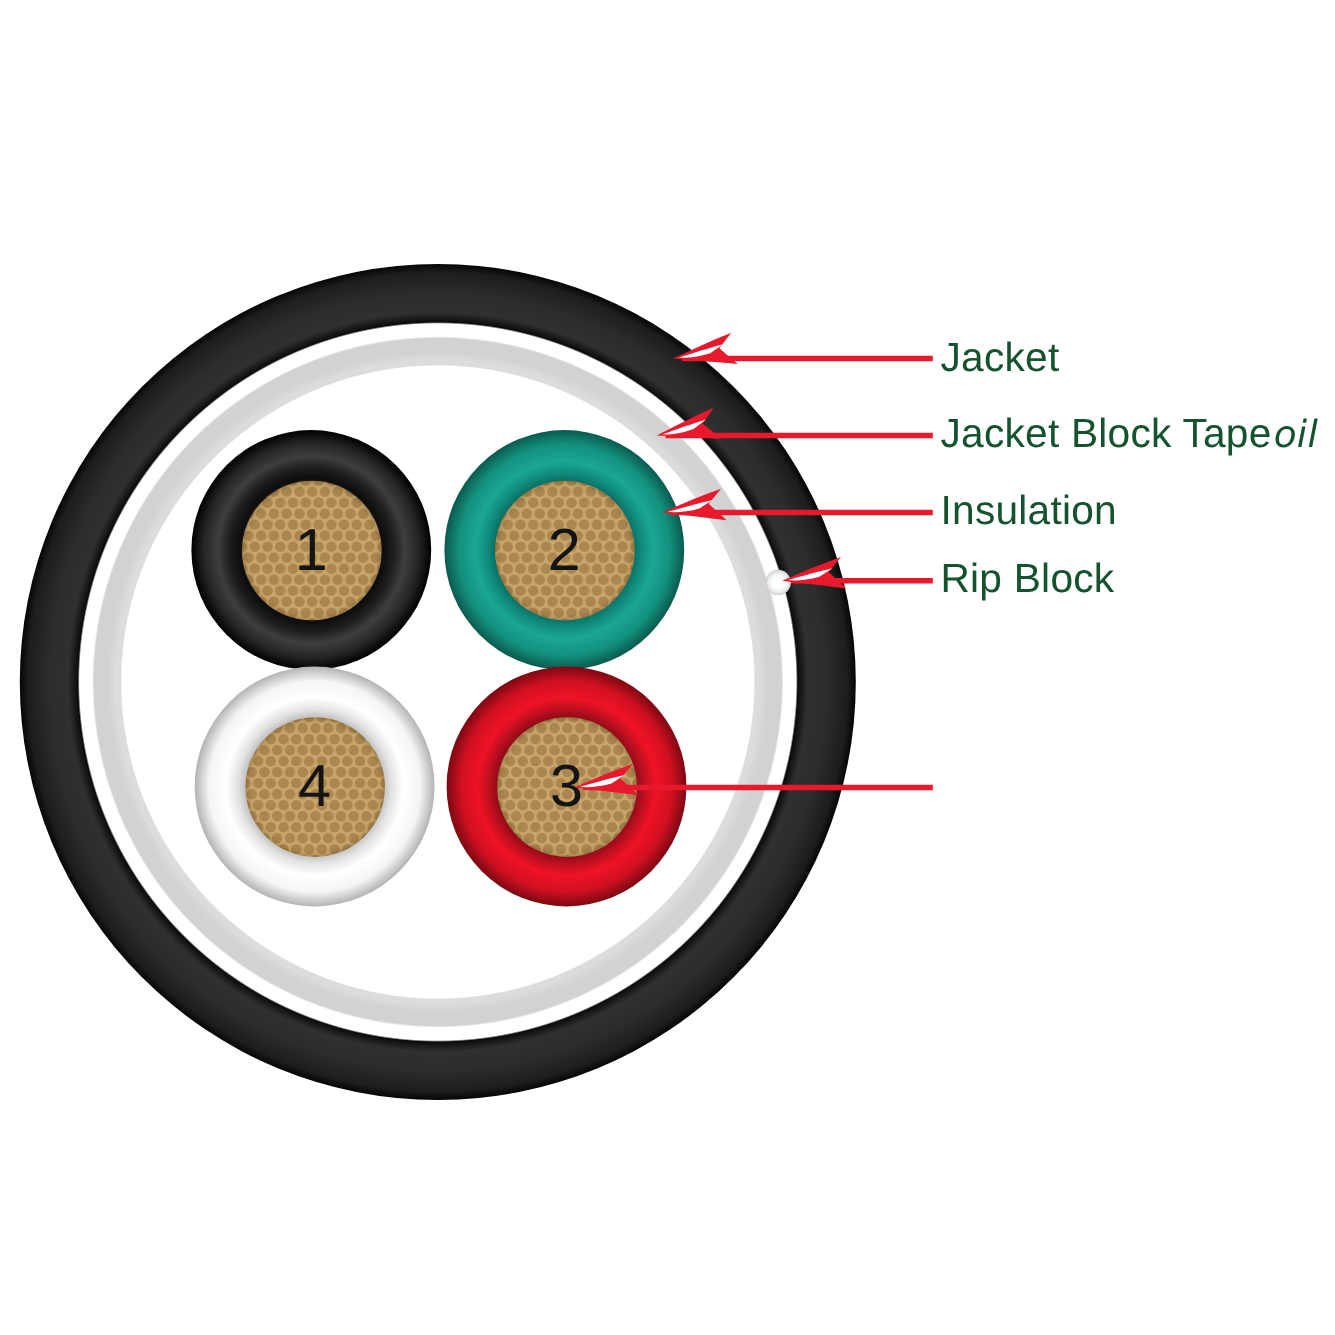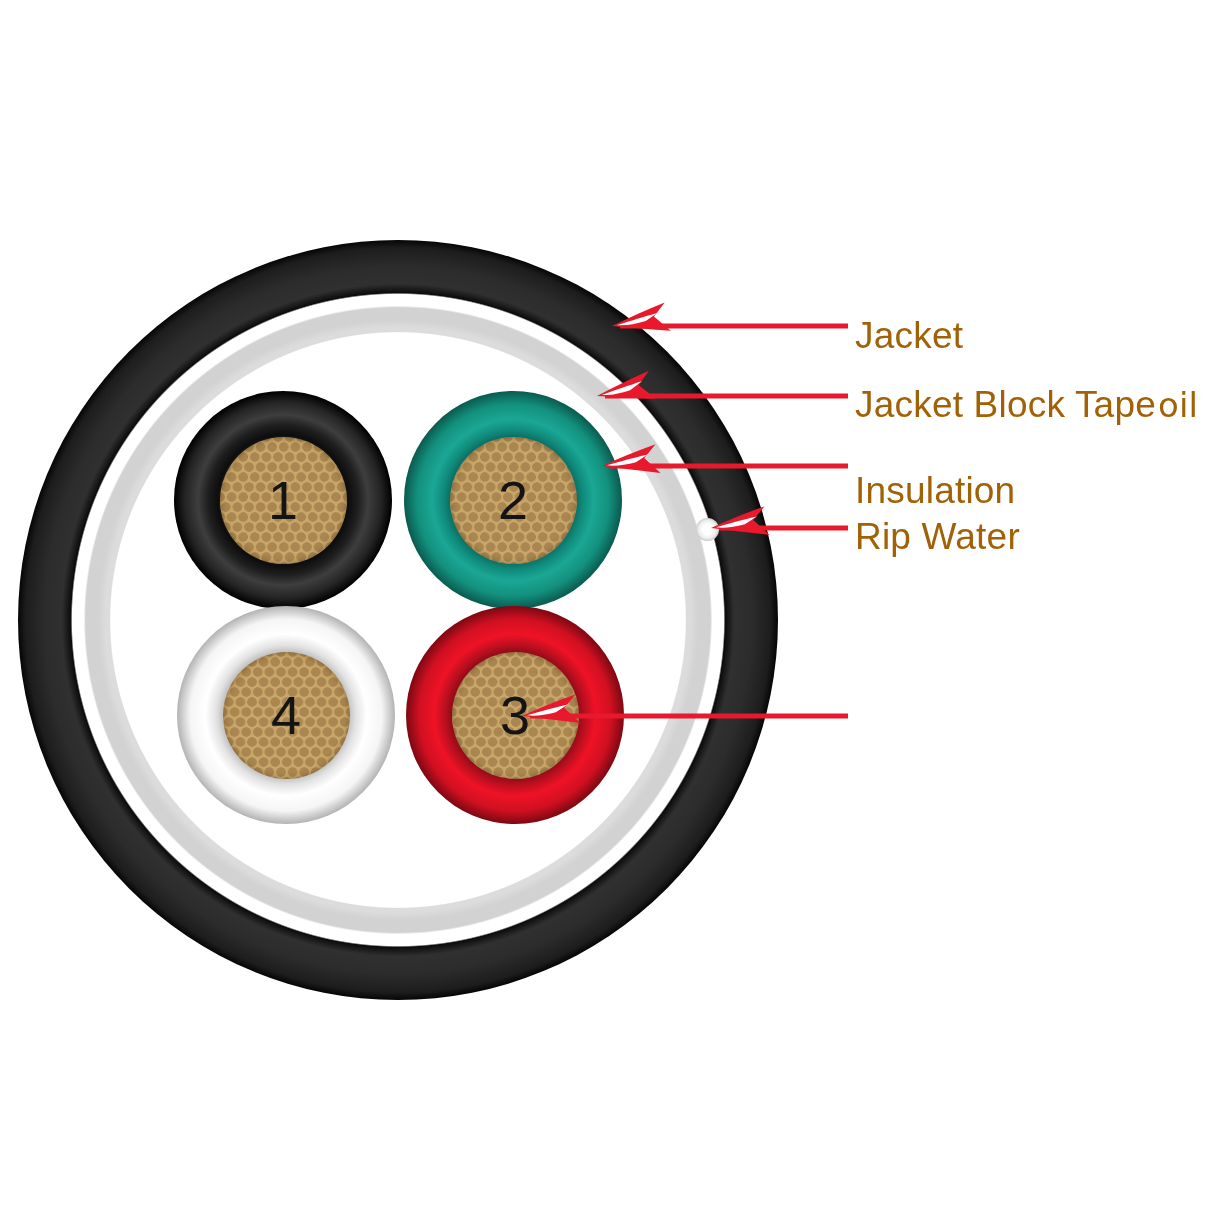--- a/index.html
+++ b/index.html
@@ -50,23 +50,23 @@
   
   .ripcord{
     position:absolute;left:696px;top:518px;width:23px;height:23px;border-radius:50%;
     background:radial-gradient(circle,#ffffff 30%,#ededed 55%,#bdbdbd 78%,#8f8f8f 100%);
   }
   
   .arrows{position:absolute;left:0;top:0;width:1214px;height:1214px;}
   
   .ann-label{
     position:absolute;left:855px;transform:translateY(-50%);
-    font-size:37px;color:#a16207;white-space:nowrap;letter-spacing:0.2px;margin-top:11px;
+    font-size:37px;color:#14532d;white-space:nowrap;letter-spacing:0.2px;
   }
-  .ann-label .oil{font-family:"DejaVu Sans",sans-serif;font-size:34px;margin-left:2px;}
+  .ann-label .oil{font-family:"DejaVu Sans",sans-serif;font-size:34px;margin-left:2px;font-style:italic;}
 </style>
 </head>
 <body>
 
 <div class="canvas">
 
   <div class="cable"></div>
 
   <div class="conductor ring-black c1">
     <div class="core">
@@ -119,20 +119,20 @@
       <use href="#head" transform="translate(522,716) rotate(-8)"></use>
     </g>
   </svg>
 
   <div class="ann-label" style="top:325px">
     <span>Jacket</span>
   </div>
   <div class="ann-label" style="top:394px">
     <span>Jacket Block Tape</span><span class="oil">oil</span>
   </div>
-  <div class="ann-label" style="top:480px">
+  <div class="ann-label" style="top:464px">
     <span>Insulation</span>
   </div>
   <div class="ann-label" style="top:526px">
-    <span>Rip Water</span>
+    <span>Rip Block</span>
   </div>
 
 </div>
 
 </body></html>

